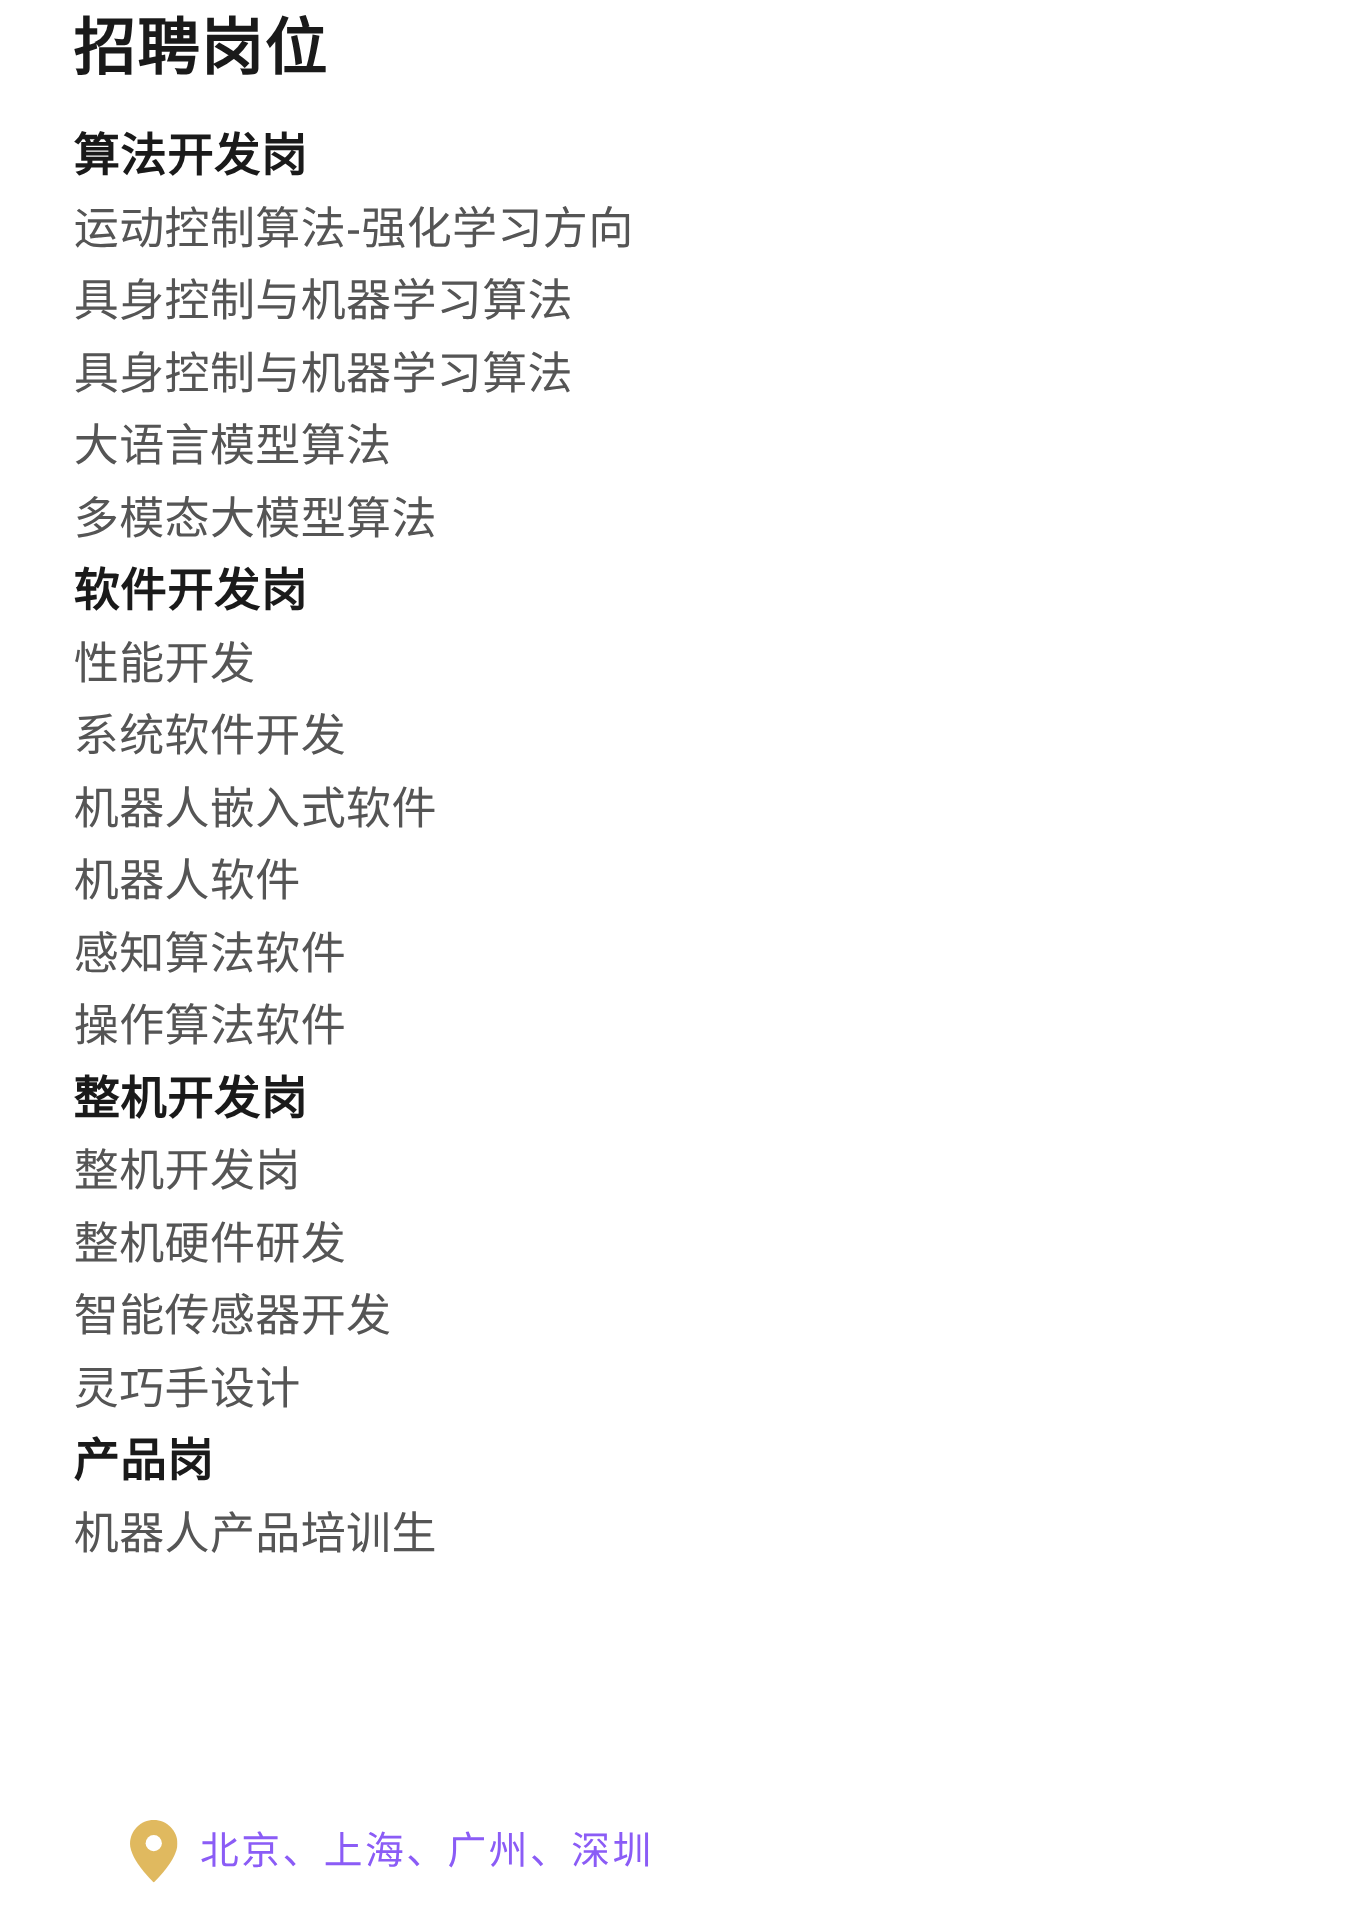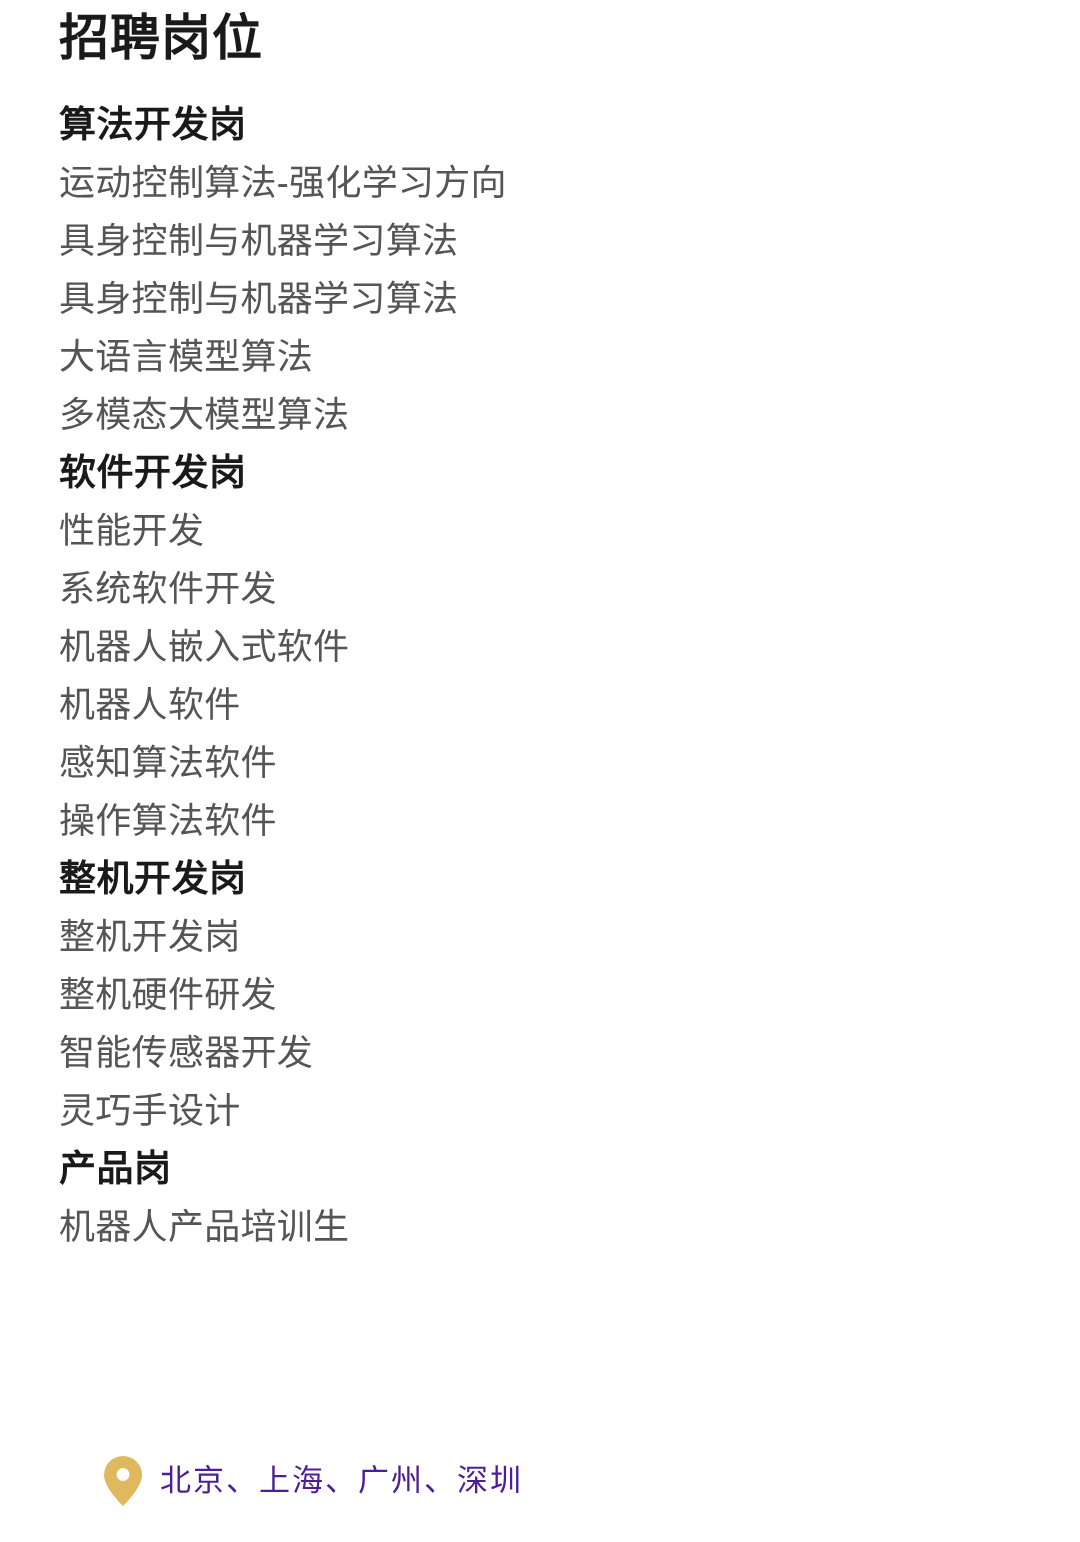--- a/index.html
+++ b/index.html
@@ -61,21 +61,21 @@
   }
   .pin-icon {
     width: 38px;
     height: 50px;
     margin-right: 18px;
     flex: none;
     display: block;
   }
   .locations-text {
     font-size: 31px;
-    color: #4c1d95;
+    color: #8b5cf6;
     letter-spacing: 2px;
     line-height: 40px;
   }
 </style>
 </head>
 <body>
 
 <div class="page">
 
   <h1 class="page-title">招聘岗位</h1>

